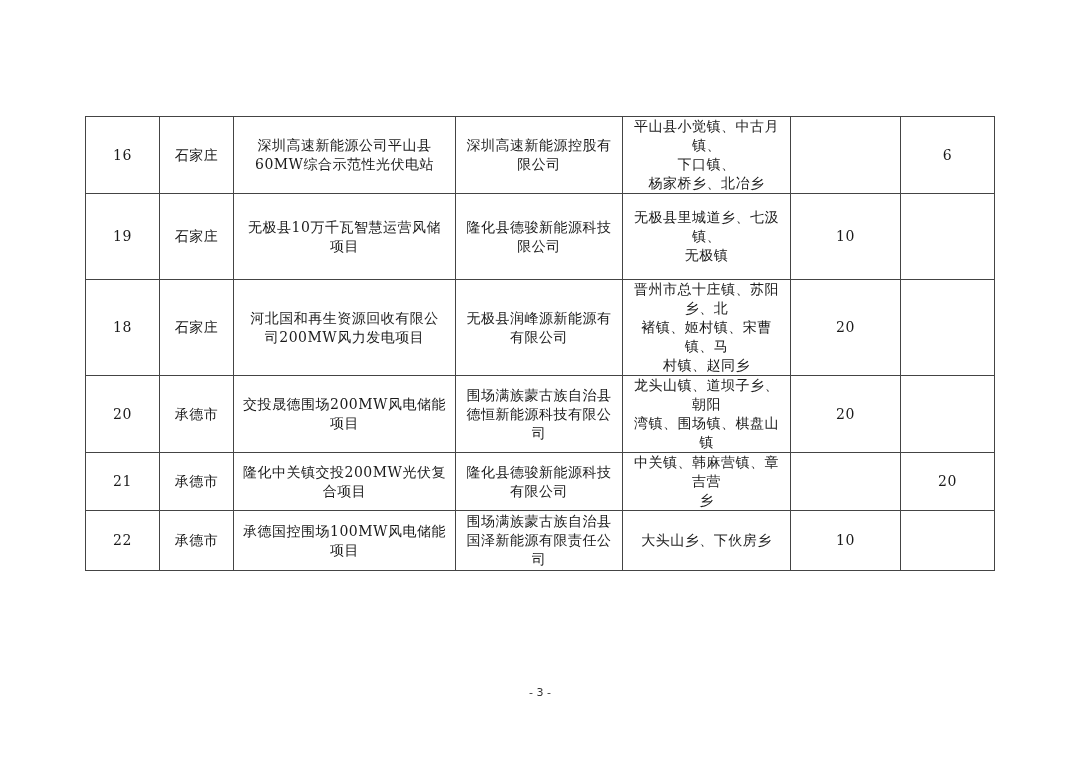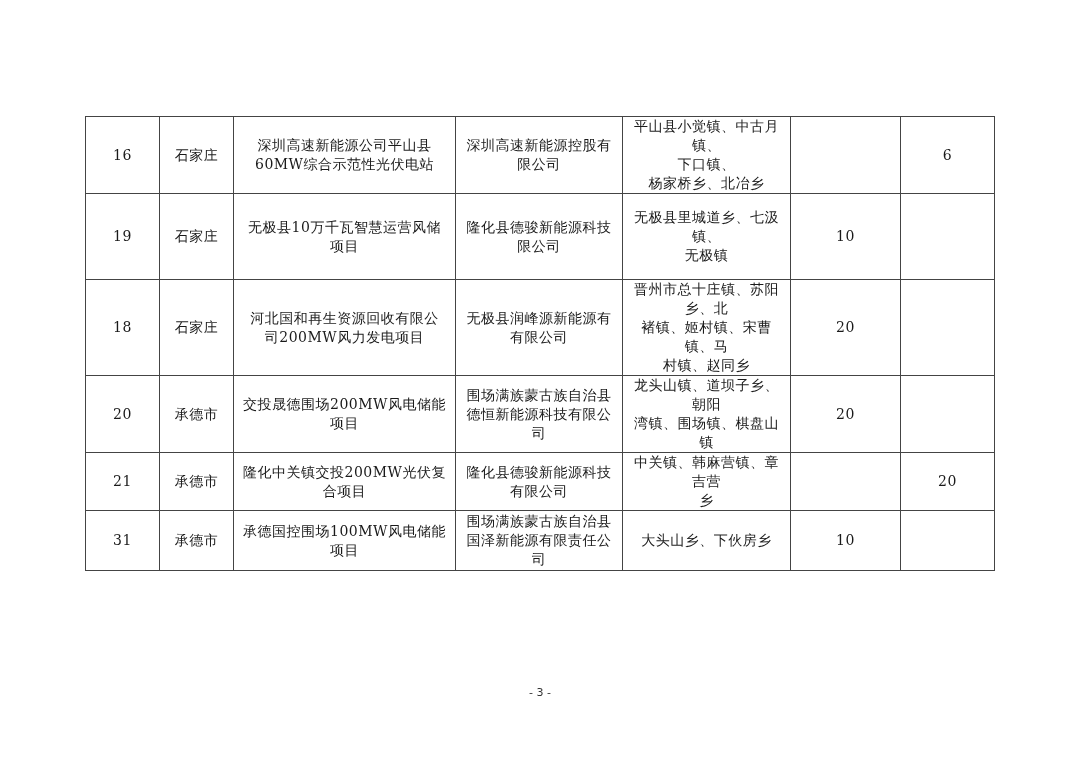--- a/index.html
+++ b/index.html
@@ -86,21 +86,21 @@
           <td class="ml">隆化中关镇交投200MW光伏复
 合项目</td>
           <td class="ml">隆化县德骏新能源科技
 有限公司</td>
           <td class="ml">中关镇、韩麻营镇、章吉营
 乡</td>
           <td class="ml"></td>
           <td class="ml">20</td>
         </tr>
         <tr style="height: 60px;">
-          <td class="ml">31</td>
+          <td class="ml">22</td>
           <td class="ml">承德市</td>
           <td class="ml">承德国控围场100MW风电储能
 项目</td>
           <td class="ml">围场满族蒙古族自治县
 国泽新能源有限责任公
 司</td>
           <td class="ml">大头山乡、下伙房乡</td>
           <td class="ml">10</td>
           <td class="ml"></td>
         </tr>

